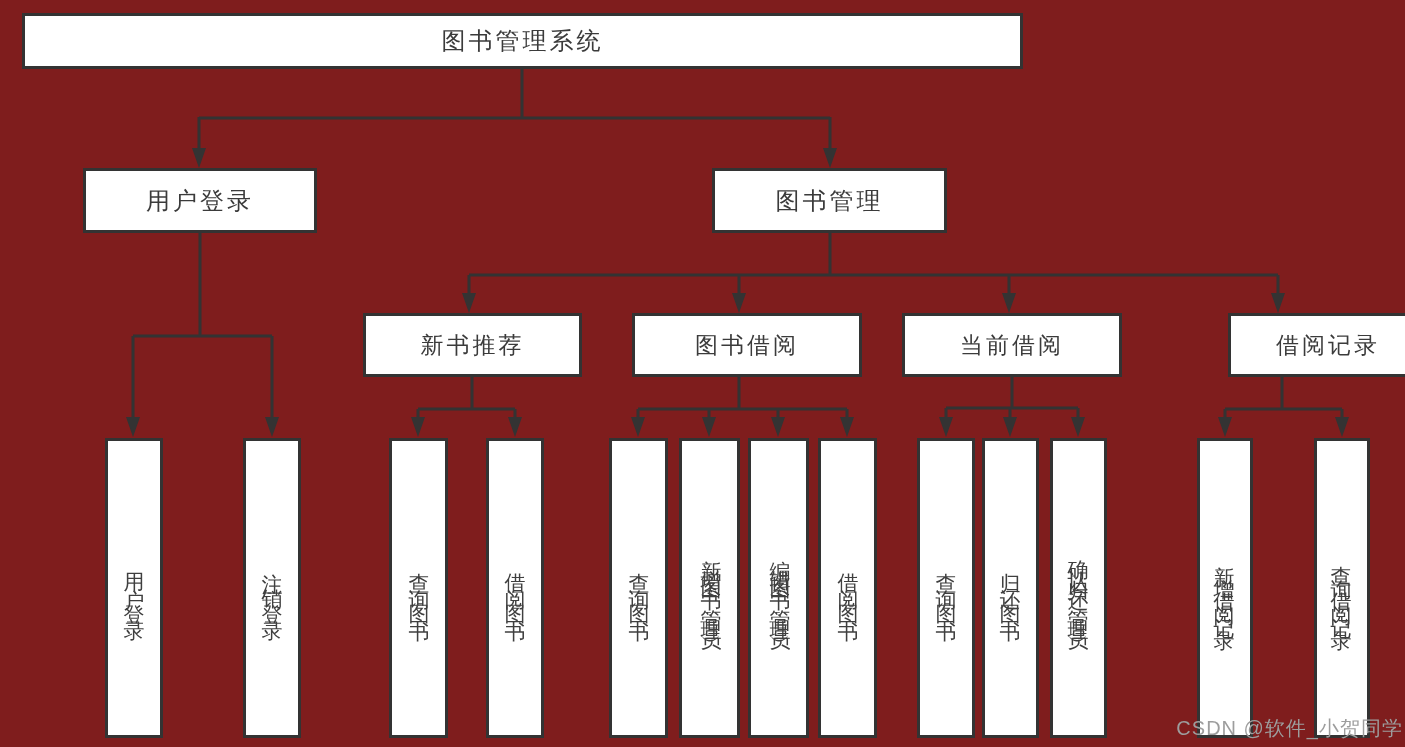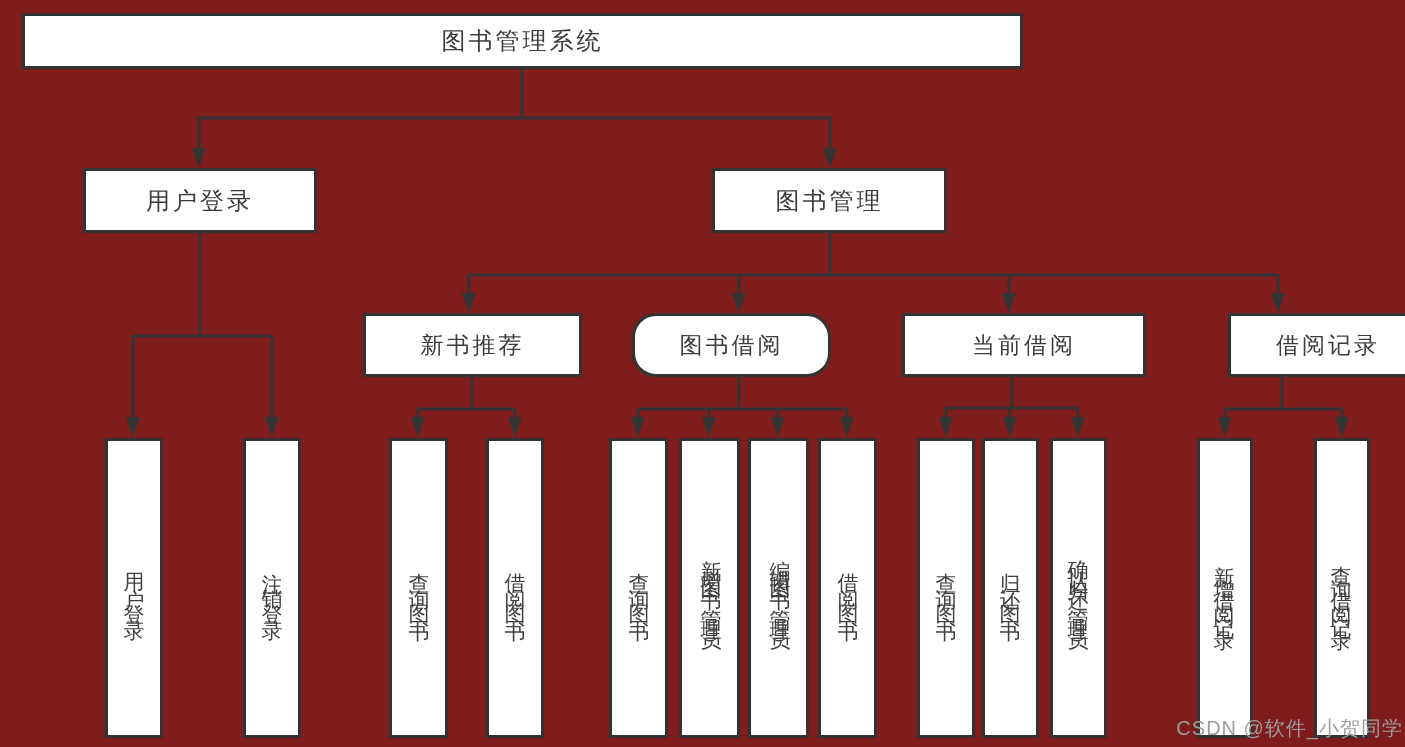--- a/index.html
+++ b/index.html
@@ -77,22 +77,22 @@
       <polygon points="1335,417 1349,417 1342,437" fill="#333333" stroke="none"></polygon>
     </g>
   </svg>
 
   <div class="node root">图书管理系统</div>
 
   <div class="node lvl2" style="left:83px;width:234px;">用户登录</div>
   <div class="node lvl3" style="left:363px;width:219px;">新书推荐</div>
 
   <div class="node lvl2" style="left:712px;width:235px;">图书管理</div>
-  <div class="node lvl3" style="left:632px;width:199px;border-radius:24px;">图书借阅</div>
-  <div class="node lvl3" style="left:902px;width:244px;">当前借阅</div>
+  <div class="node lvl3" style="left:632px;width:230px;">图书借阅</div>
+  <div class="node lvl3" style="left:902px;width:220px;">当前借阅</div>
   <div class="node lvl3" style="left:1228px;width:200px;">借阅记录</div>
 
   <div class="leafnode leaf-short" style="left:105px;width:58px;">用户登录</div>
   <div class="leafnode leaf-short" style="left:243px;width:58px;">注销登录</div>
 
   <div class="leafnode leaf-short" style="left:389px;width:59px;">查询图书</div>
   <div class="leafnode leaf-short" style="left:486px;width:58px;">借阅图书</div>
 
   <div class="leafnode leaf-short" style="left:609px;width:59px;">查询图书</div>
   <div class="leafnode leaf-long" style="left:679px;width:61px;">新增图书（管理员）</div>

